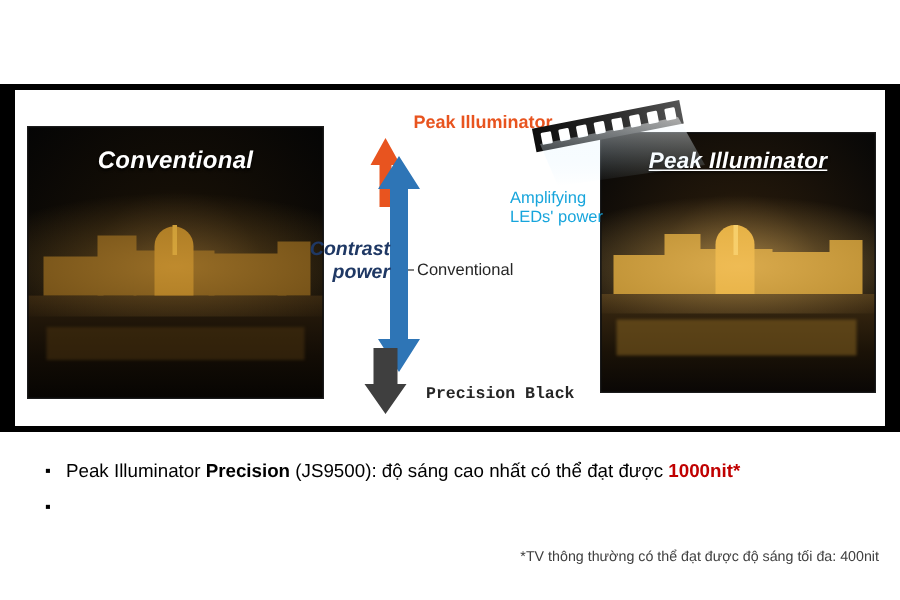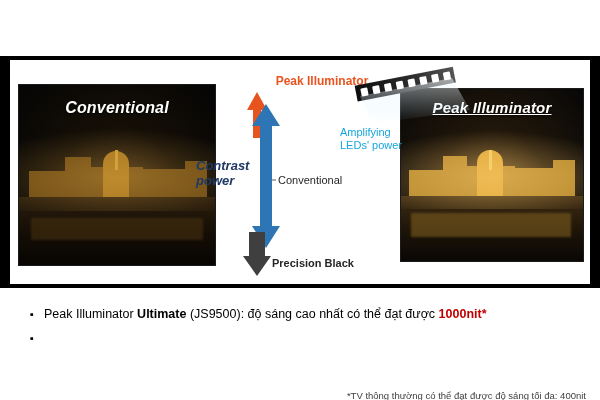--- a/index.html
+++ b/index.html
@@ -137,39 +137,40 @@
     width: 120px;
     text-align: center;
     color: #e8541f;
     font-weight: bold;
     font-size: 12px;
   }
   .contrast-label {
     position: absolute;
     left: 196px; top: 158px;
     width: 64px;
-    text-align: left;
+    text-align: right;
     color: #1f3864;
     font-weight: bold;
     font-style: italic;
     font-size: 13px;
     line-height: 15px;
   }
   .conventional-label {
     position: absolute;
     left: 278px; top: 174px;
     color: #262626;
     font-size: 11px;
   }
   .precision-label {
     position: absolute;
-    left: 272px; top: 257px;
+    left: 284px; top: 257px;
     color: #262626;
     font-weight: bold;
     font-size: 11px;
+    font-family: Liberation Mono, monospace;
   }
   .amplify-label {
     position: absolute;
     left: 340px; top: 126px;
     width: 72px;
     color: #17a5dc;
     font-weight: normal;
     font-size: 11px;
     line-height: 13px;
   }
@@ -207,21 +208,20 @@
     color: #000000;
   }
   .bullet-text b { font-weight: bold; }
   .hl { color: #c00000; font-weight: bold; }
 
   .footnote {
     position: absolute;
     right: 14px; top: 366px;
     font-size: 9.5px;
     color: #404040;
-    margin-top: 24px;
   }
 </style>
 </head>
 <body>
 
 <div id="slide">
 
   <div class="top-band"></div>
   <div class="top-band-inner"></div>
 
@@ -312,21 +312,21 @@
   <div class="amplify-label">
     <span>Amplifying</span><br>
     <span>LEDs' power</span>
   </div>
 
   <div class="bullets">
 
     <div class="bullet-row">
       <div class="bullet-mark">▪</div>
       <div class="bullet-text">
-        <span>Peak Illuminator </span><b>Ultimate</b><span> (JS9500): độ sáng cao nhất có thể đạt được </span><span class="hl">1000nit*</span>
+        <span>Peak Illuminator </span><b>Precision</b><span> (JS9500): độ sáng cao nhất có thể đạt được </span><span class="hl">1000nit*</span>
       </div>
     </div>
 
     <div class="bullet-row">
       <div class="bullet-mark">▪</div>
     </div>
 
   </div>
 
   <div class="footnote">*TV thông thường có thể đạt được độ sáng tối đa: 400nit</div>

